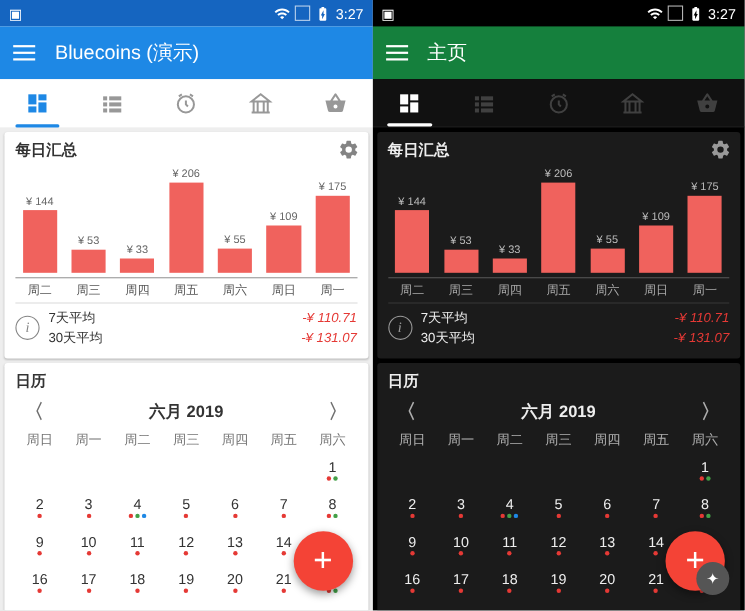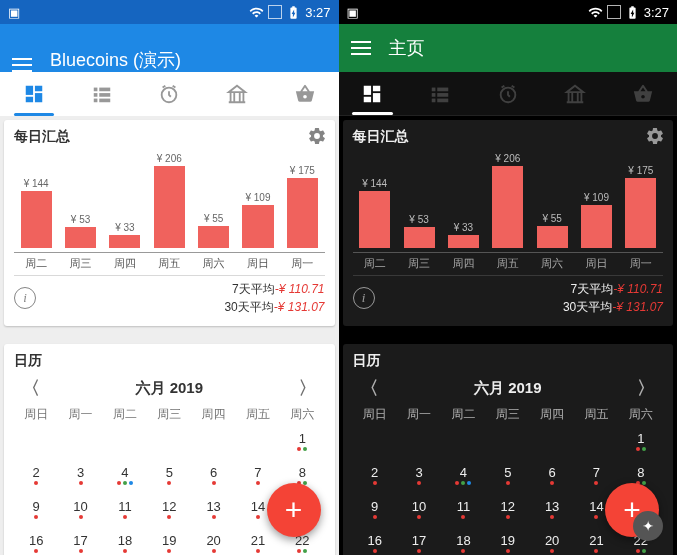--- a/index.html
+++ b/index.html
@@ -11,21 +11,21 @@
 
   
   .status { height: 24px; display: flex; align-items: center; justify-content: flex-end; padding: 0 8px; font-size: 13px; gap: 4px; }
   .light .status { background: #1565c0; color: #fff; }
   .dark  .status { background: #000; color: #fff; }
   .status .sq { width:14px;height:14px;border:1px solid currentColor;opacity:.7;}
   .status svg { width: 15px; height: 15px; }
 
   
   .appbar { height: 48px; display: flex; align-items: center; padding: 0 12px; gap: 18px; }
-  .light .appbar { background: #1e88e5; color: #fff; align-items: flex-end; }
+  .light .appbar { background: #1e88e5; color: #fff; }
   .dark  .appbar { background: #15803d; color: #fff; }
   .appbar .title { flex: 1; font-size: 18px; font-weight: 500; }
   .hamburger { width: 20px; height: 14px; position: relative; }
   .hamburger span, .hamburger::before, .hamburger::after { content:""; position:absolute; left:0; right:0; height:2px; background:#fff; }
   .hamburger::before { top:0; } .hamburger span { top:6px; } .hamburger::after { bottom:0; }
 
   
   .tabs { height: 44px; display: flex; }
   .light .tabs { background: #fff; }
   .dark  .tabs { background: #111; border-bottom:1px solid #222; }
@@ -35,42 +35,42 @@
   .light .tab.active { color:#1e88e5; }
   .dark  .tab { color:#888; }
   .dark  .tab.active { color:#fff; }
   .tab .ind { position:absolute; bottom:0; left:20%; right:20%; height:3px; background:currentColor; display:none; border-radius:2px;}
   .tab.active .ind { display:block; }
 
   
   .content { flex:1; padding: 4px; overflow:hidden; }
   .light .content { background:#eee; }
   .dark  .content { background:#000; }
-  .card { border-radius: 3px; margin-bottom: 18px; padding: 8px 10px 6px; position:relative; }
+  .card { border-radius: 3px; margin-bottom: 4px; padding: 8px 10px 6px; position:relative; }
   .light .card { background:#fff; box-shadow:0 1px 2px rgba(0,0,0,.2); color:#333; }
   .dark  .card { background:#1b1b1b; color:#eee; }
   .card-title { font-size: 14px; font-weight:600; margin-bottom:4px; }
   .gear { position:absolute; top:6px; right:8px; opacity:.6; font-size:18px; }
 
   
   .bars { display:flex; align-items:flex-end; height:98px; gap:0; margin-top:4px; }
   .barcell { flex:1; display:flex; flex-direction:column; align-items:center; justify-content:flex-end; }
   .barlbl { font-size:10px; margin-bottom:2px; }
   .light .barlbl { color:#666; }
   .dark  .barlbl { color:#bbb; }
   .bar { width: 70%; background:#f0625d; }
   .xaxis { display:flex; margin-top:4px; border-top:1px solid #999; }
   .dark .xaxis { border-top:1px solid #555; }
   .xaxis div { flex:1; text-align:center; font-size:11px; padding-top:3px; }
   .light .xaxis div { color:#555; }
   .dark  .xaxis div { color:#aaa; }
 
   .avg { display:flex; align-items:center; gap:8px; padding:4px 0; font-size:12px; border-top:1px solid rgba(128,128,128,.3); margin-top:4px;}
   .avg .lines { flex:1; }
-  .avg .lines div { display:flex; justify-content:flex-end; line-height:1.5; }
+  .avg .lines div { display:flex; justify-content:space-between; line-height:1.5; }
   .avg .amt { color:#e53935; font-weight:500;font-style:italic; }
   .info-ico { width:22px;height:22px;border:1.5px solid currentColor;border-radius:50%;display:flex;align-items:center;justify-content:center;font-size:13px;font-style:italic;font-family:serif;opacity:.6;}
 
   
   .cal-head { display:flex; align-items:center; justify-content:space-between; font-size:15px; font-weight:600; padding:2px 4px; }
   .chev { font-size:18px; opacity:.7; padding:0 4px;}
   .cal-row { display:flex; }
   .cal-row > div { flex:1; text-align:center; font-size:12px; padding:4px 0; }
   .cal-dow { opacity:.7; font-size:11px; }
   .cal-cell { position:relative; height:34px; display:flex; flex-direction:column; align-items:center; justify-content:flex-start; padding-top:3px; }

